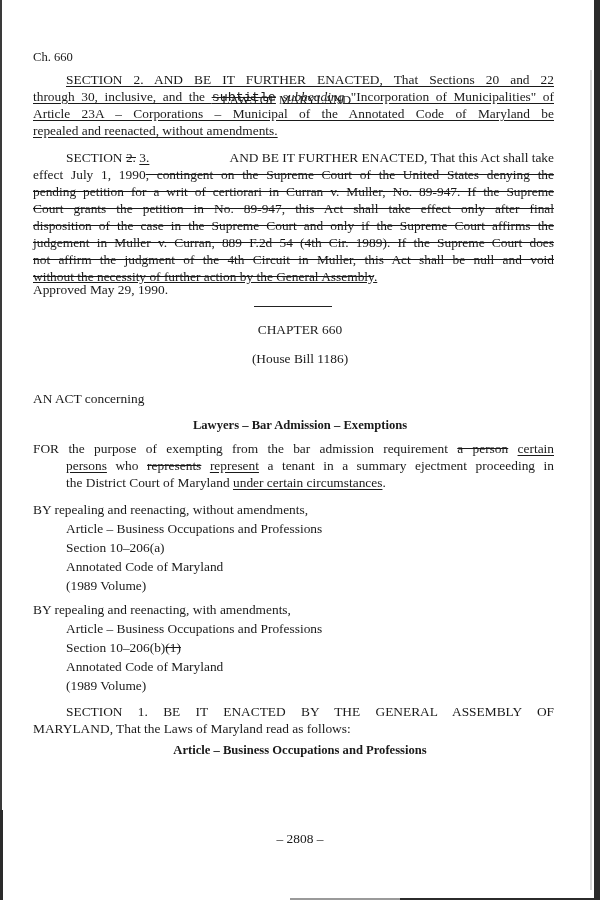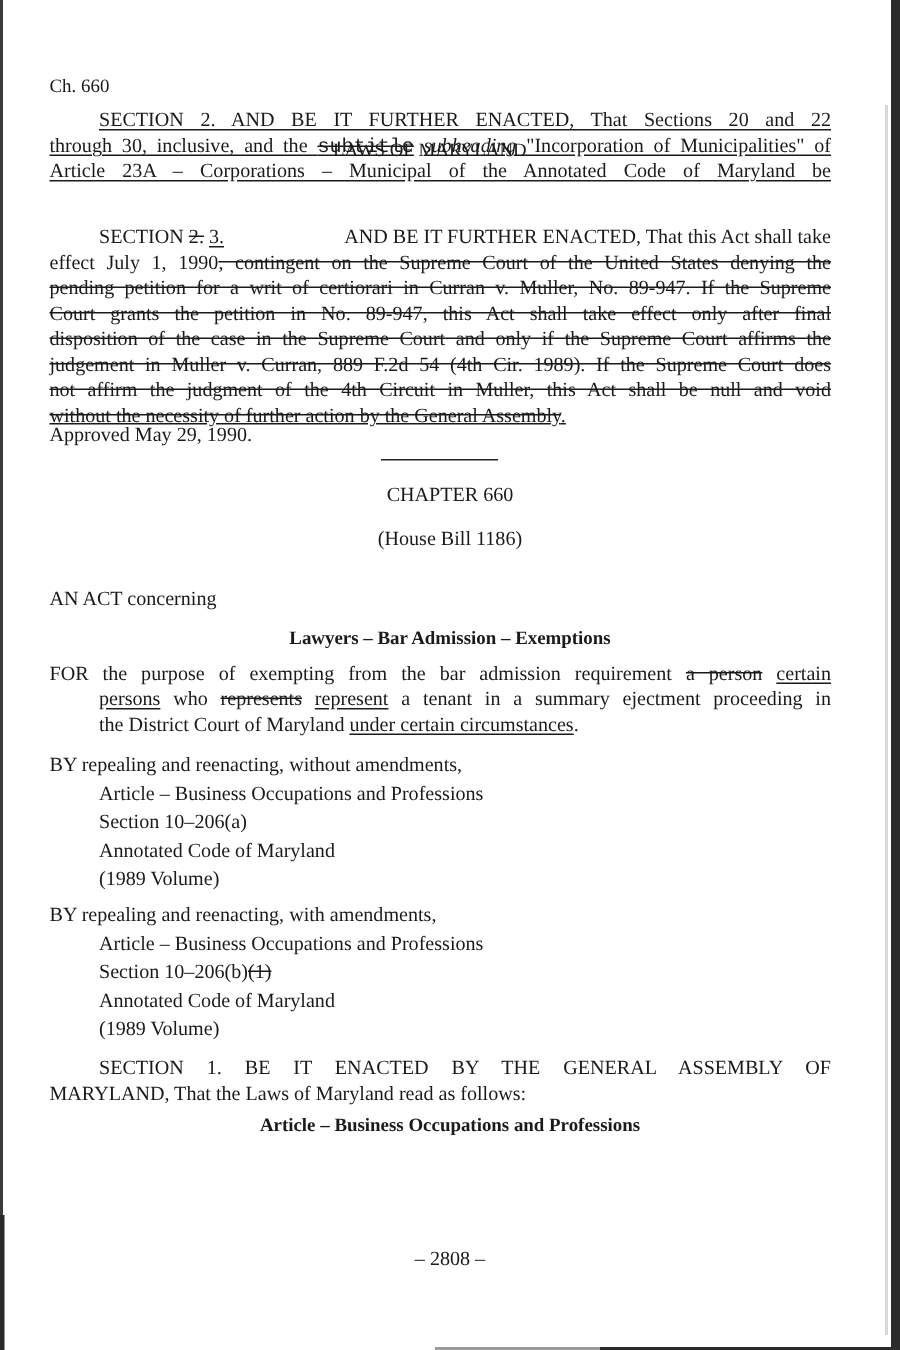--- a/index.html
+++ b/index.html
@@ -37,20 +37,21 @@
   <div class="edge-right"></div>
   <div class="edge-bottom-gray"></div>
   <div class="edge-bottom"></div>
 
   <div class="line hdr" style="left:33px; top:49px;">Ch. 660</div>
   <div class="line hdr" style="left:222px; top:49px;margin-top:43px;">LAWS OF MARYLAND</div>
 
   <div class="line just u" style="left:66px; top:72px; width:488px;">SECTION 2. AND BE IT FURTHER ENACTED, That Sections 20 and 22</div>
   <div class="line just" style="left:33px; top:89px; width:521px;"><span class="u">through 30, inclusive, and the </span><span class="us">subtitle</span> <span class="u i">subheading</span><span class="u"> "Incorporation of Municipalities" of</span></div>
   <div class="line just u" style="left:33px; top:106px; width:521px;">Article 23A – Corporations – Municipal of the Annotated Code of Maryland be</div>
+  <div class="line u" style="left:33px; top:123px;">repealed and reenacted, without amendments.</div>
 
   <div class="line" style="left:66px; top:150px; width:488px;">
     <span>SECTION</span>
     <span class="s">2.</span>
     <span class="u">3.</span>
     <span style="position:absolute; right:0;">AND BE IT FURTHER ENACTED, That this Act shall take</span>
   </div>
   <div class="line just" style="left:33px; top:167px; width:521px;"><span>effect July 1, 1990</span><span class="s">, contingent on the Supreme Court of the United States denying the</span></div>
   <div class="line just s" style="left:33px; top:184px; width:521px;">pending petition for a writ of certiorari in Curran v. Muller, No. 89-947. If the Supreme</div>
   <div class="line just s" style="left:33px; top:201px; width:521px;">Court grants the petition in No. 89-947, this Act shall take effect only after final</div>

